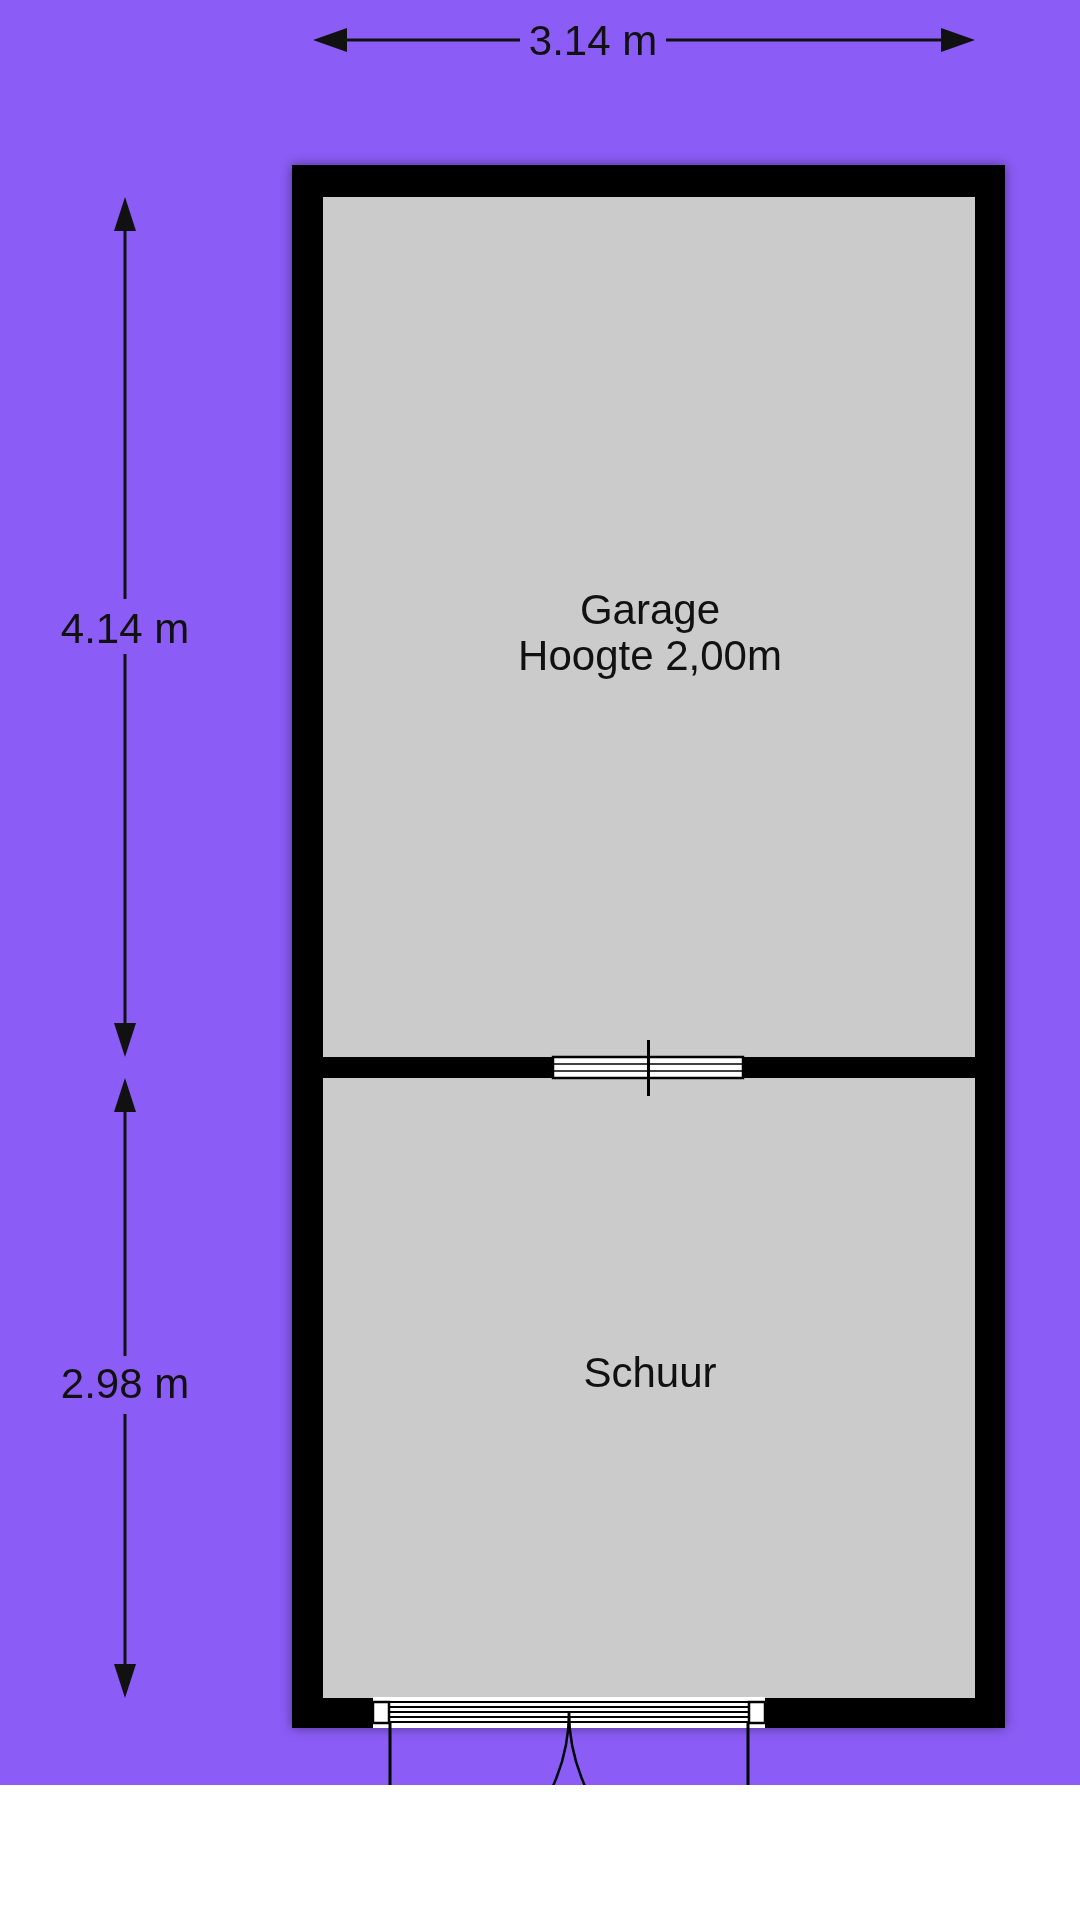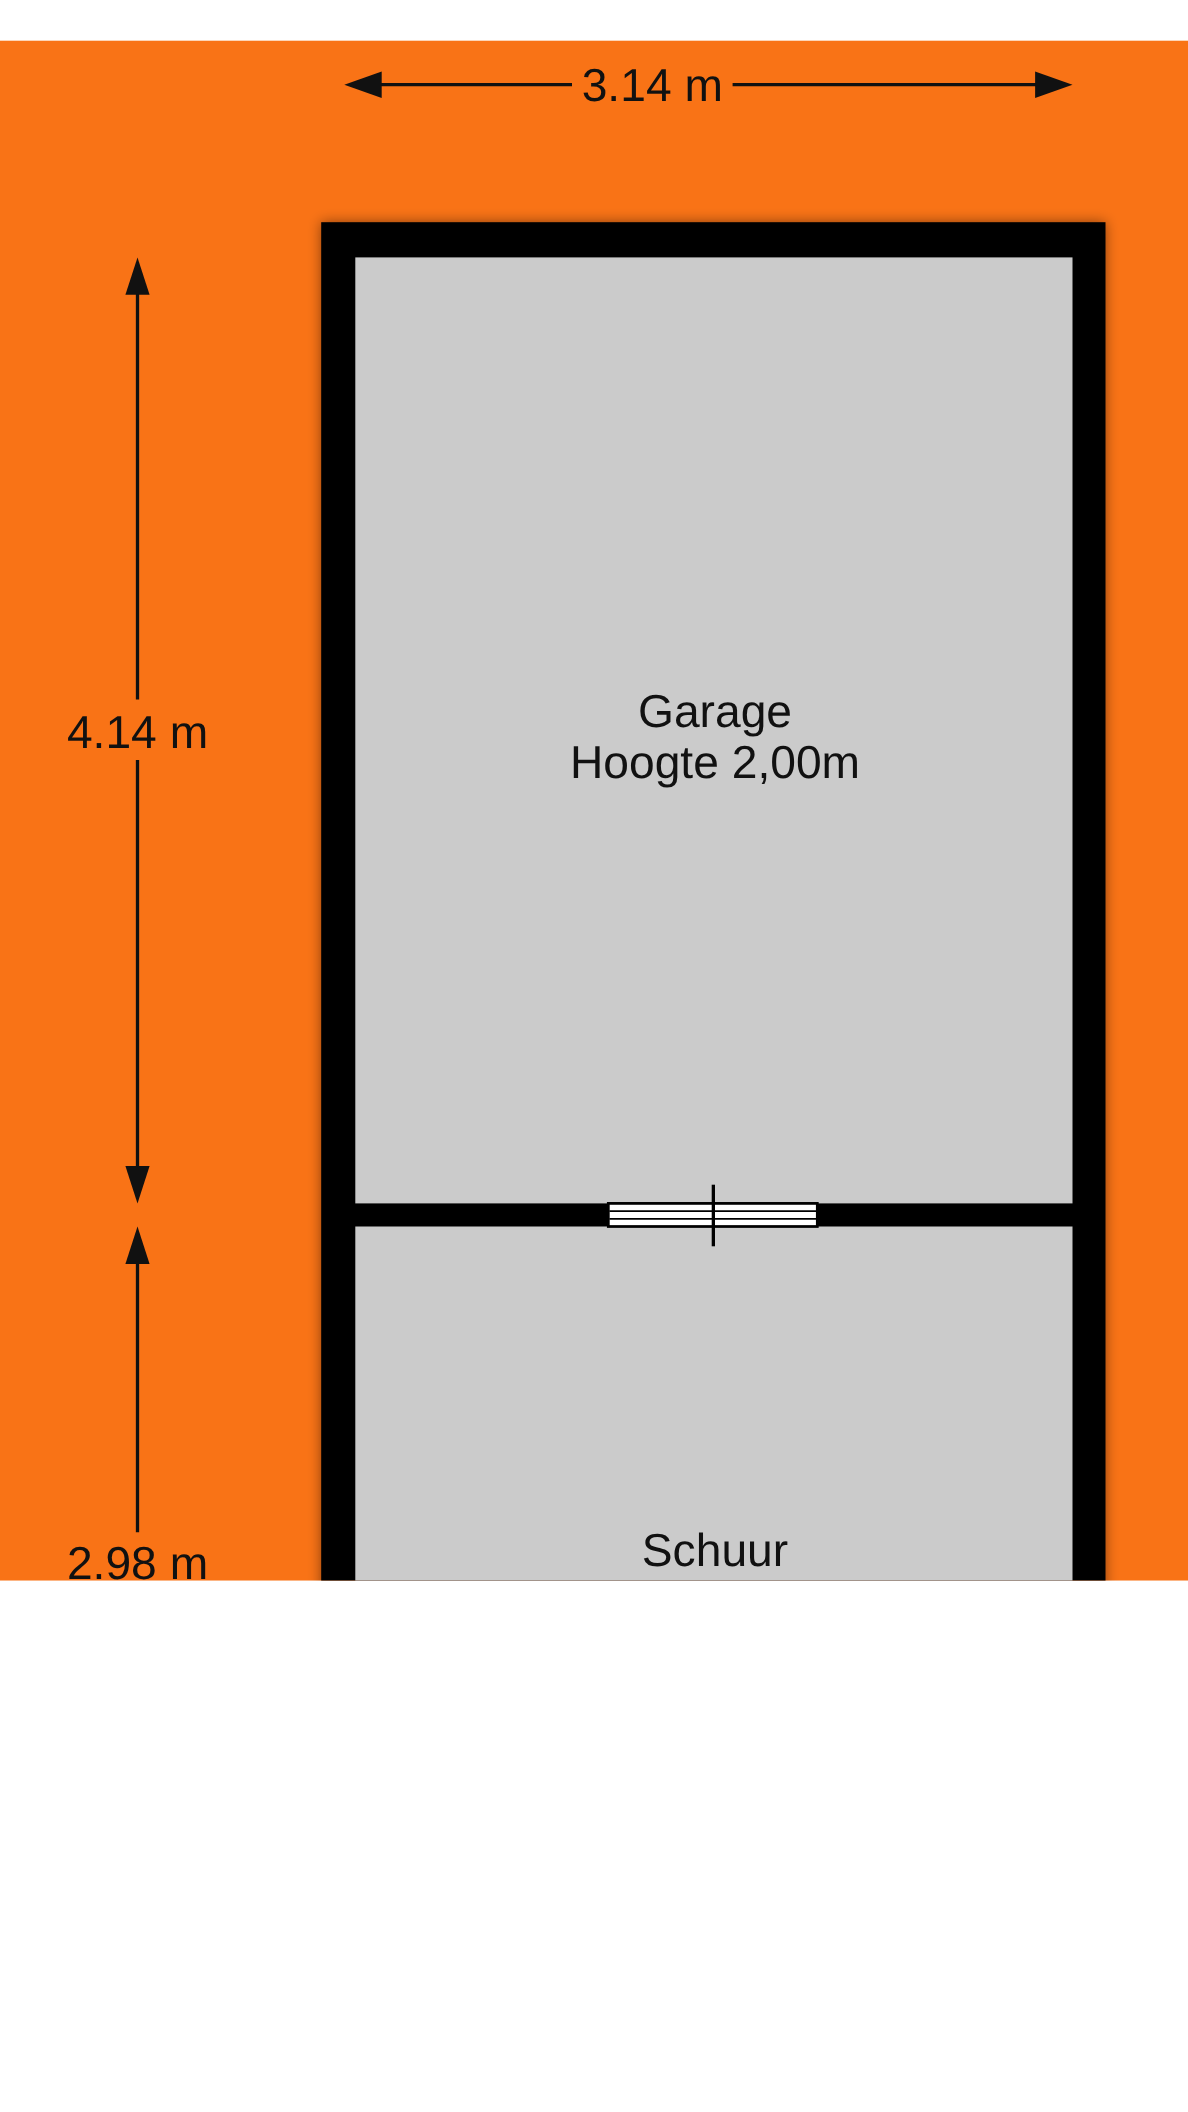--- a/index.html
+++ b/index.html
@@ -4,24 +4,23 @@
 <style>
   html, body {
     margin: 0;
     padding: 0;
     background: #ffffff;
     font-family: "Liberation Sans", sans-serif;
   }
   .page {
     position: relative;
     width: 1080px;
-    height: 1400px;
-    background: #f97316;
+    height: 1785px;
+    background: #8b5cf6;
     overflow: hidden;
-    margin-top: 37px;
   }
   svg { display: block; }
   .dim-text {
     font-family: "Liberation Sans", sans-serif;
     font-size: 42px;
     fill: #111111;
   }
   .room-text {
     font-family: "Liberation Sans", sans-serif;
     font-size: 42px;

